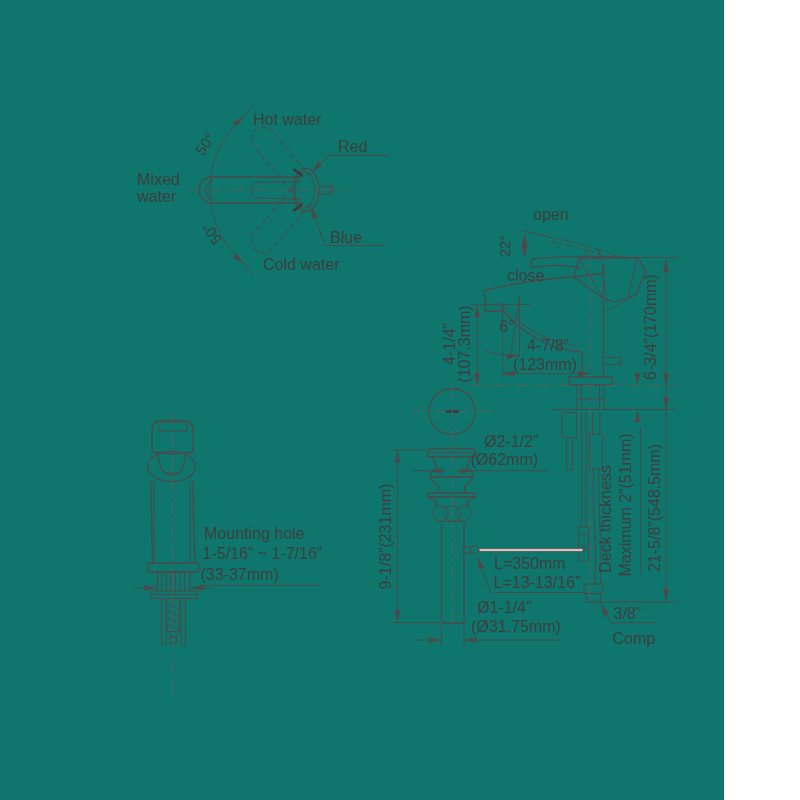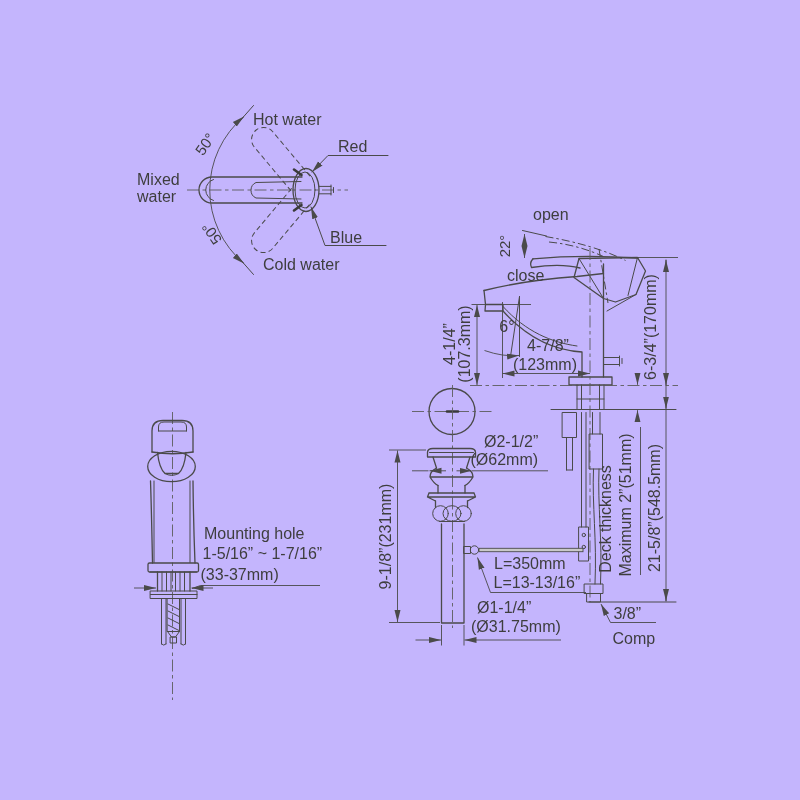--- a/index.html
+++ b/index.html
@@ -1,16 +1,16 @@
 <!DOCTYPE html>
 <html><head>
 <meta charset="utf-8">
 <style>
   html,body{margin:0;padding:0;background:#ffffff;}
-  .canvas{position:relative;width:800px;height:800px;background:#c4b5fd;overflow:hidden;}
+  .canvas{position:relative;width:724px;height:800px;background:#0f766e;overflow:hidden;}
   svg{position:absolute;inset:0;}
   text{font-family:"Liberation Sans", sans-serif; fill:#3e3e3e;}
   .t{font-size:16px;}
   .ts{font-size:15px;}
   .ln{fill:none;stroke:#4a4a4a;stroke-width:1.3;stroke-linecap:round;stroke-linejoin:round;}
   .thin{fill:none;stroke:#4a4a4a;stroke-width:1;stroke-linecap:round;stroke-linejoin:round;}
   .dim{fill:none;stroke:#4a4a4a;stroke-width:0.9;}
   .cl{fill:none;stroke:#5c5c5c;stroke-width:0.9;stroke-dasharray:12 3.5 3.5 3.5;}
   .dash{fill:none;stroke:#4a4a4a;stroke-width:1;stroke-dasharray:5 3.2;}
   .dashdot{fill:none;stroke:#4a4a4a;stroke-width:1;stroke-dasharray:8 3 2.5 3;}

